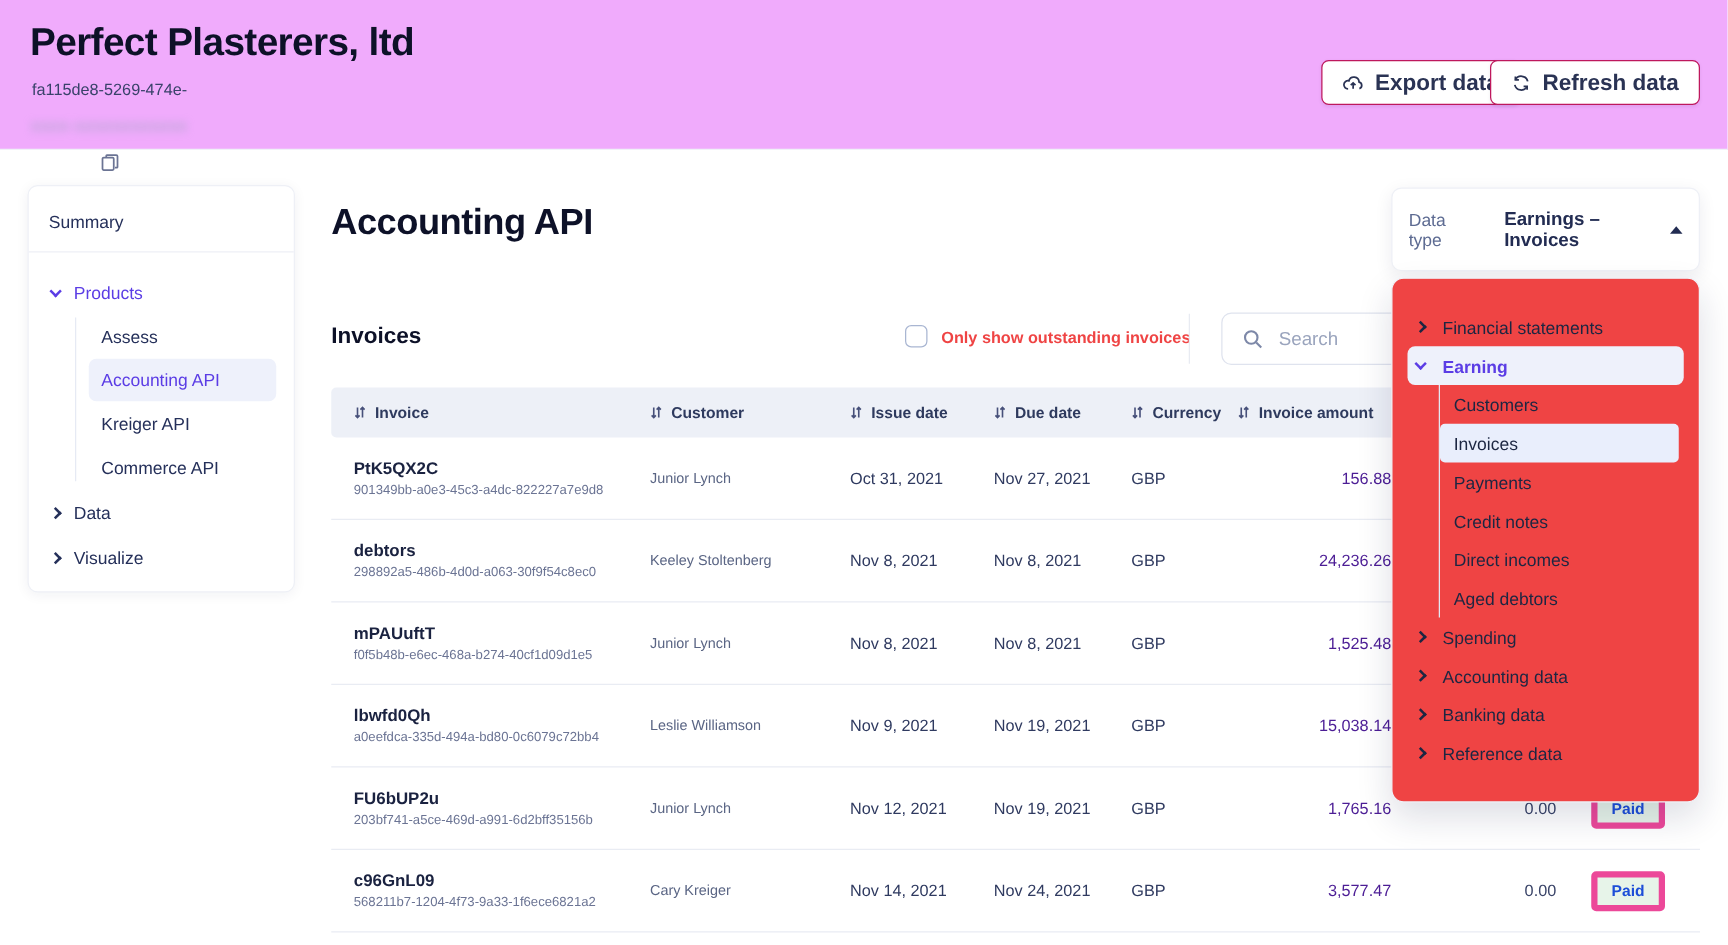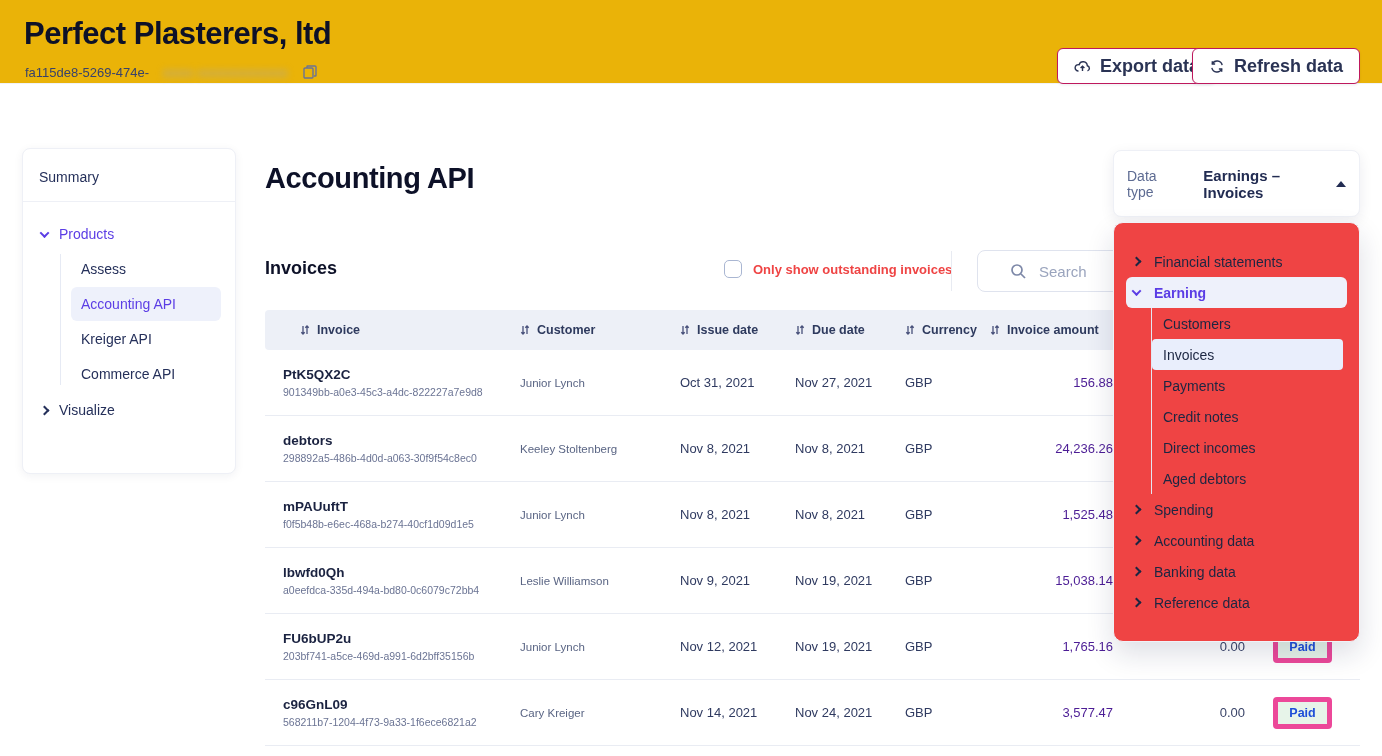--- a/index.html
+++ b/index.html
@@ -1,25 +1,25 @@
 <!DOCTYPE html>
 <html><head>
 <meta charset="utf-8">
 <style>
   * { margin:0; padding:0; box-sizing:border-box; }
   html,body { width:1382px; height:756px; background:#fff; overflow:hidden;
               font-family:"Liberation Sans", sans-serif; color:#25305a; }
 
   
-  .page-header { position:absolute; left:0; top:0; width:1382px; height:84px;
-                 border-bottom:1px solid #f0f2f7; background:#eab308;text-align:right; }
+  .page-header { position:absolute; left:0; top:0; width:1382px; height:120px;
+                 border-bottom:1px solid #f0f2f7; background:#f0abfc;text-align:right; }
   .company-title { position:absolute; left:24px; top:16px; font-size:31px; font-weight:700;
                    color:#0d1128; letter-spacing:-0.5px; }
   .company-id { position:absolute; left:25px; top:64px; font-size:13px; color:#39426a;
-                display:flex; align-items:center; gap:14px; }
+                display:flex; align-items:center; gap:14px;flex-direction:column; }
   .masked { filter:blur(3.5px); color:#9aa4c0; letter-spacing:1px; }
   .copy-btn { width:16px; height:16px; cursor:pointer; }
   .hdr-btn { position:absolute; top:48px; height:36px; background:#fff;
              border:1px solid #be185d; border-radius:6px; box-shadow:0 1px 3px rgba(20,30,70,.08);
              display:flex; align-items:center; gap:9px; padding:0 16px;
              font-size:18px; font-weight:700; color:#2a3354; cursor:pointer; }
   .btn-export { right:166px; }
   .btn-refresh { right:22px; }
   .hdr-btn svg { flex:0 0 auto; }
 
@@ -50,33 +50,33 @@
   .section-title { position:absolute; left:265px; top:258px; font-size:18px; font-weight:700;
                    color:#0d1128; }
   .filter-wrap { position:absolute; left:724px; top:260px; display:flex; align-items:center;
                  gap:11px; cursor:pointer; }
   .checkbox { width:18px; height:18px; border:1.5px solid #a9b6d2; border-radius:5px;
               background:#fff; }
   .filter-label { font-size:13px; font-weight:600; color:#ef4444; }
   .v-divider { position:absolute; left:951px; top:251px; width:1px; height:40px; background:#e8ebf2; }
   .search-box { position:absolute; left:977px; top:250px; width:250px; height:42px;
                 border:1px solid #dfe3ee; border-radius:8px; background:#fff;
-                display:flex; align-items:center; gap:12px; padding:0 32px; }
+                display:flex; align-items:center; gap:12px; padding:0 16px; }
   .search-box input { border:none; outline:none; font-size:15px; color:#39426a; width:140px;
                       font-family:"Liberation Sans", sans-serif; }
   .search-box input::placeholder { color:#9aa4bd; }
 
   
   .table { position:absolute; left:265px; top:310px; width:1095px; }
   .tr { display:grid; grid-template-columns:255px 160px 115px 110px 85px 123px 132px 115px;
         align-items:center; }
   .thead { height:40px; background:#edf0f7; border-radius:4px; }
   .th { font-size:12.5px; font-weight:600; color:#2e3a5e; display:flex; align-items:center;
         gap:7px; cursor:pointer; }
-  .th:first-child { padding-left:35px; }
+  .th:first-child { padding-left:18px; }
   .row { height:66px; border-bottom:1px solid #e9ecf3; cursor:pointer; }
   .cell-invoice { padding-left:18px; }
   .inv-code { font-size:13.5px; font-weight:700; color:#1a2240; }
   .inv-uuid { font-size:10.5px; color:#6b7494; margin-top:4px; }
   .cell-customer { font-size:11.5px; color:#5a6584; }
   .cell-date, .cell-ccy { font-size:13px; color:#2f3a60; }
   .cell-amt { font-size:13px; color:#4c1d95; text-align:right; padding-right:0; }
   .cell-due { font-size:13px; color:#3a4468; text-align:right; }
   .cell-status { text-align:center; }
   .badge { display:inline-block; font-size:12.5px; font-weight:700; color:#1d4ed8;
@@ -148,20 +148,24 @@
     </div>
     <div class="sb-sub">
       <div class="sb-subline"></div>
       <div class="sb-subitem">Assess</div>
       <div class="sb-subitem selected">Accounting API</div>
       <div class="sb-subitem">Kreiger API</div>
       <div class="sb-subitem">Commerce API</div>
     </div>
     <div class="sb-row">
       <span class="chev right"></span>
+      <span>Data</span>
+    </div>
+    <div class="sb-row">
+      <span class="chev right"></span>
       <span>Visualize</span>
     </div>
   </div>
 </div>
 
 <div class="main-title">Accounting API</div>
 <div class="section-title">Invoices</div>
 
 <div class="filter-wrap">
   <span class="checkbox"></span>

